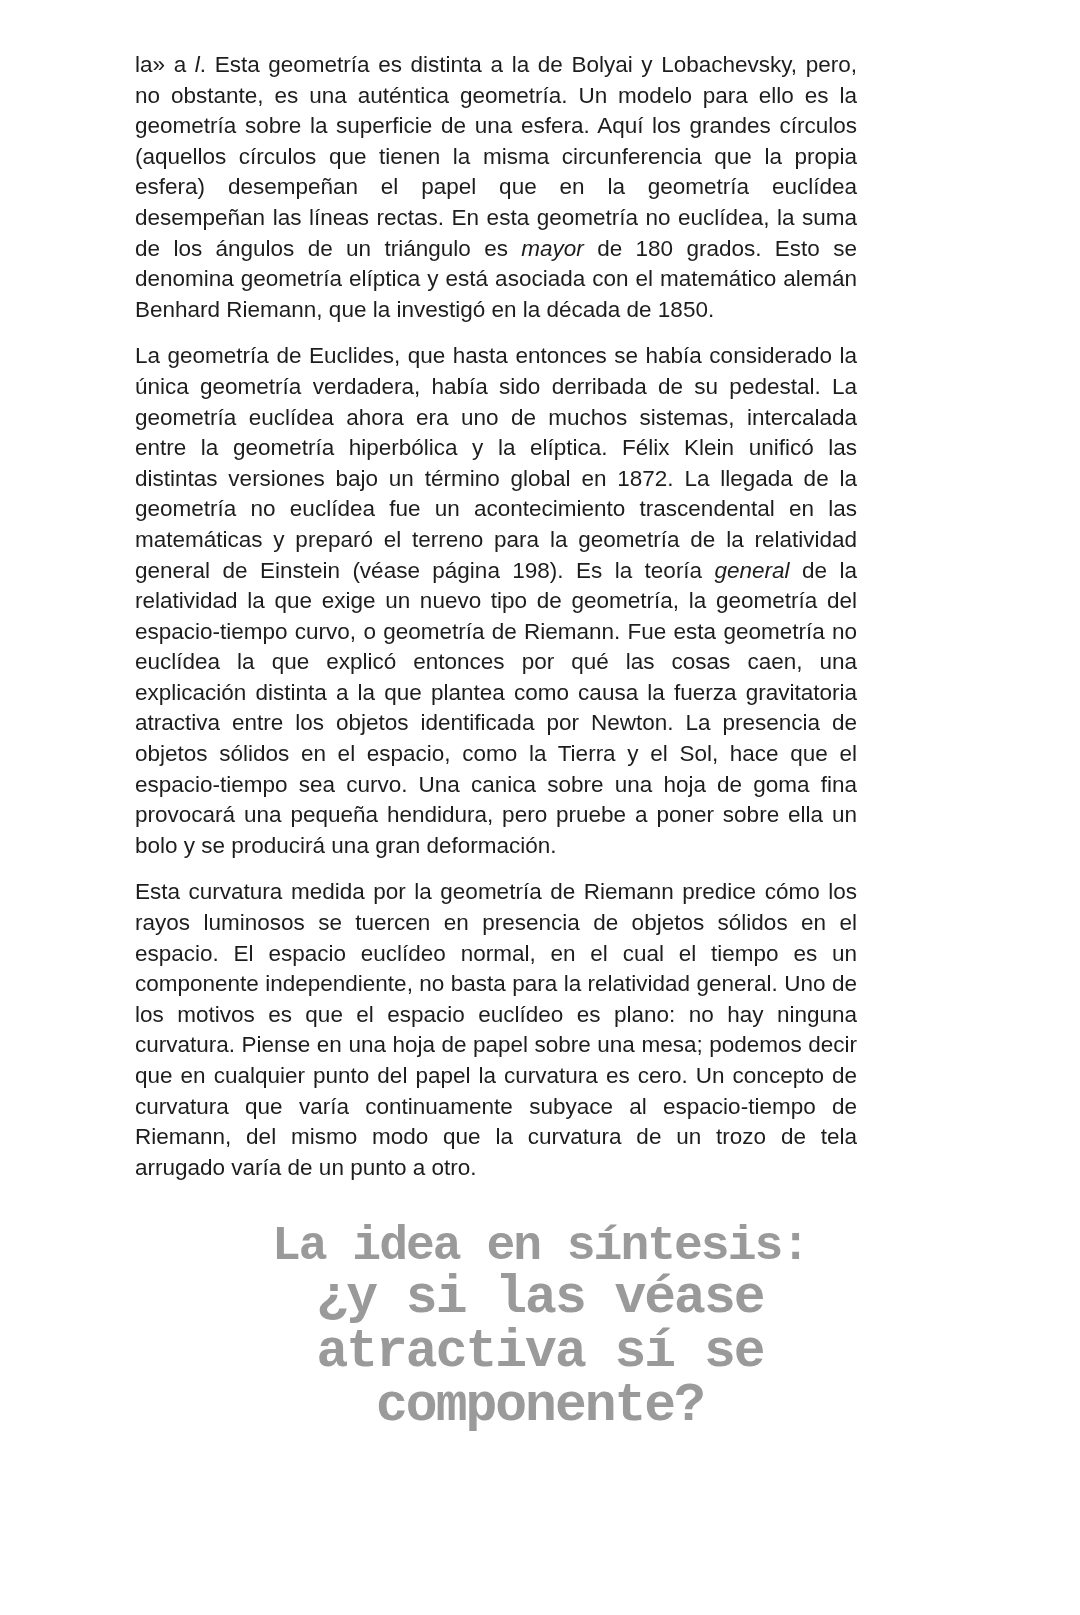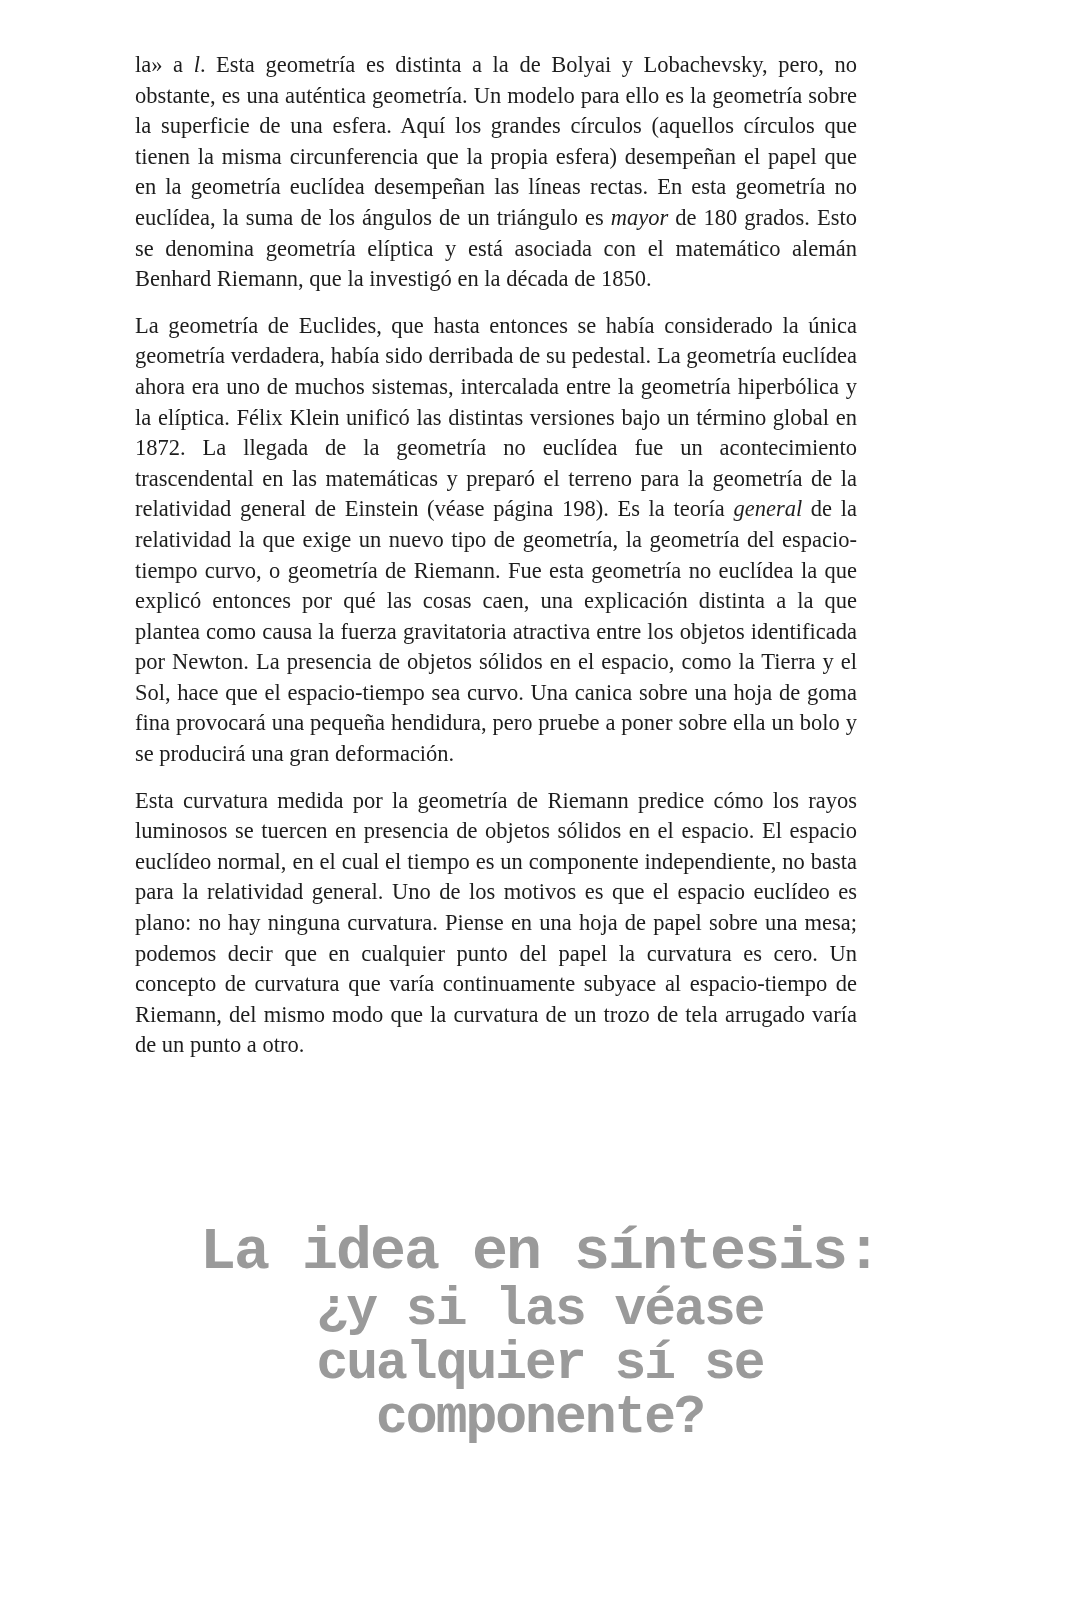--- a/index.html
+++ b/index.html
@@ -13,21 +13,21 @@
     height: 1615px;
     background: #ffffff;
     overflow: hidden;
   }
   .text-block {
     position: absolute;
     left: 135px;
     top: 50px;
     width: 722px;
     color: #1d1d1d;
-    font-family: Liberation Serif, serif;
+    font-family: Liberation Sans, sans-serif;
     font-size: 22.5px;
     line-height: 30.6px;
     text-align: justify;
     text-justify: inter-word;
   }
   .text-block p {
     margin: 0 0 16px 0;
   }
   .text-block p:last-child {
     margin-bottom: 8px;
@@ -40,21 +40,21 @@
     left: 0;
     top: 1222px;
     width: 1080px;
     text-align: center;
     font-family: "Liberation Mono", monospace;
     font-weight: bold;
     line-height: 1.02;
     letter-spacing: -2px;
   }
   .headline .hl-line-0 {
-    font-size: 60px;
+    font-size: 48px;
   }
   .headline .hl-line-1,
   .headline .hl-line-2,
   .headline .hl-line-3 {
     font-size: 53px;
   }
 </style>
 </head>
 <body>
 
@@ -62,17 +62,17 @@
 
   <div class="text-block">
     <p><span>la» a </span><em>l</em><span>. Esta geometría es distinta a la de Bolyai y Lobachevsky, pero, no obstante, es una auténtica geometría. Un modelo para ello es la geometría sobre la superficie de una esfera. Aquí los grandes círculos (aquellos círculos que tienen la misma circunferencia que la propia esfera) desempeñan el papel que en la geometría euclídea desempeñan las líneas rectas. En esta geometría no euclídea, la suma de los ángulos de un triángulo es </span><em>mayor</em><span> de 180 grados. Esto se denomina geometría elíptica y está asociada con el matemático alemán Benhard Riemann, que la investigó en la década de 1850.</span></p>
     <p><span>La geometría de Euclides, que hasta entonces se había considerado la única geometría verdadera, había sido derribada de su pedestal. La geometría euclídea ahora era uno de muchos sistemas, intercalada entre la geometría hiperbólica y la elíptica. Félix Klein unificó las distintas versiones bajo un término global en 1872. La llegada de la geometría no euclídea fue un acontecimiento trascendental en las matemáticas y preparó el terreno para la geometría de la relatividad general de Einstein (véase página 198). Es la teoría </span><em>general</em><span> de la relatividad la que exige un nuevo tipo de geometría, la geometría del espacio-tiempo curvo, o geometría de Riemann. Fue esta geometría no euclídea la que explicó entonces por qué las cosas caen, una explicación distinta a la que plantea como causa la fuerza gravitatoria atractiva entre los objetos identificada por Newton. La presencia de objetos sólidos en el espacio, como la Tierra y el Sol, hace que el espacio-tiempo sea curvo. Una canica sobre una hoja de goma fina provocará una pequeña hendidura, pero pruebe a poner sobre ella un bolo y se producirá una gran deformación.</span></p>
     <p><span>Esta curvatura medida por la geometría de Riemann predice cómo los rayos luminosos se tuercen en presencia de objetos sólidos en el espacio. El espacio euclídeo normal, en el cual el tiempo es un componente independiente, no basta para la relatividad general. Uno de los motivos es que el espacio euclídeo es plano: no hay ninguna curvatura. Piense en una hoja de papel sobre una mesa; podemos decir que en cualquier punto del papel la curvatura es cero. Un concepto de curvatura que varía continuamente subyace al espacio-tiempo de Riemann, del mismo modo que la curvatura de un trozo de tela arrugado varía de un punto a otro.</span></p>
   </div>
 
   <div class="headline" style="color: rgb(154, 154, 154);">
     <div class="hl-line-0">La idea en síntesis:</div>
     <div class="hl-line-1">¿y si las véase</div>
-    <div class="hl-line-2">cualquier sí se</div>
+    <div class="hl-line-2">atractiva sí se</div>
     <div class="hl-line-3">componente?</div>
   </div>
 
 </div>
 
 </body></html>

